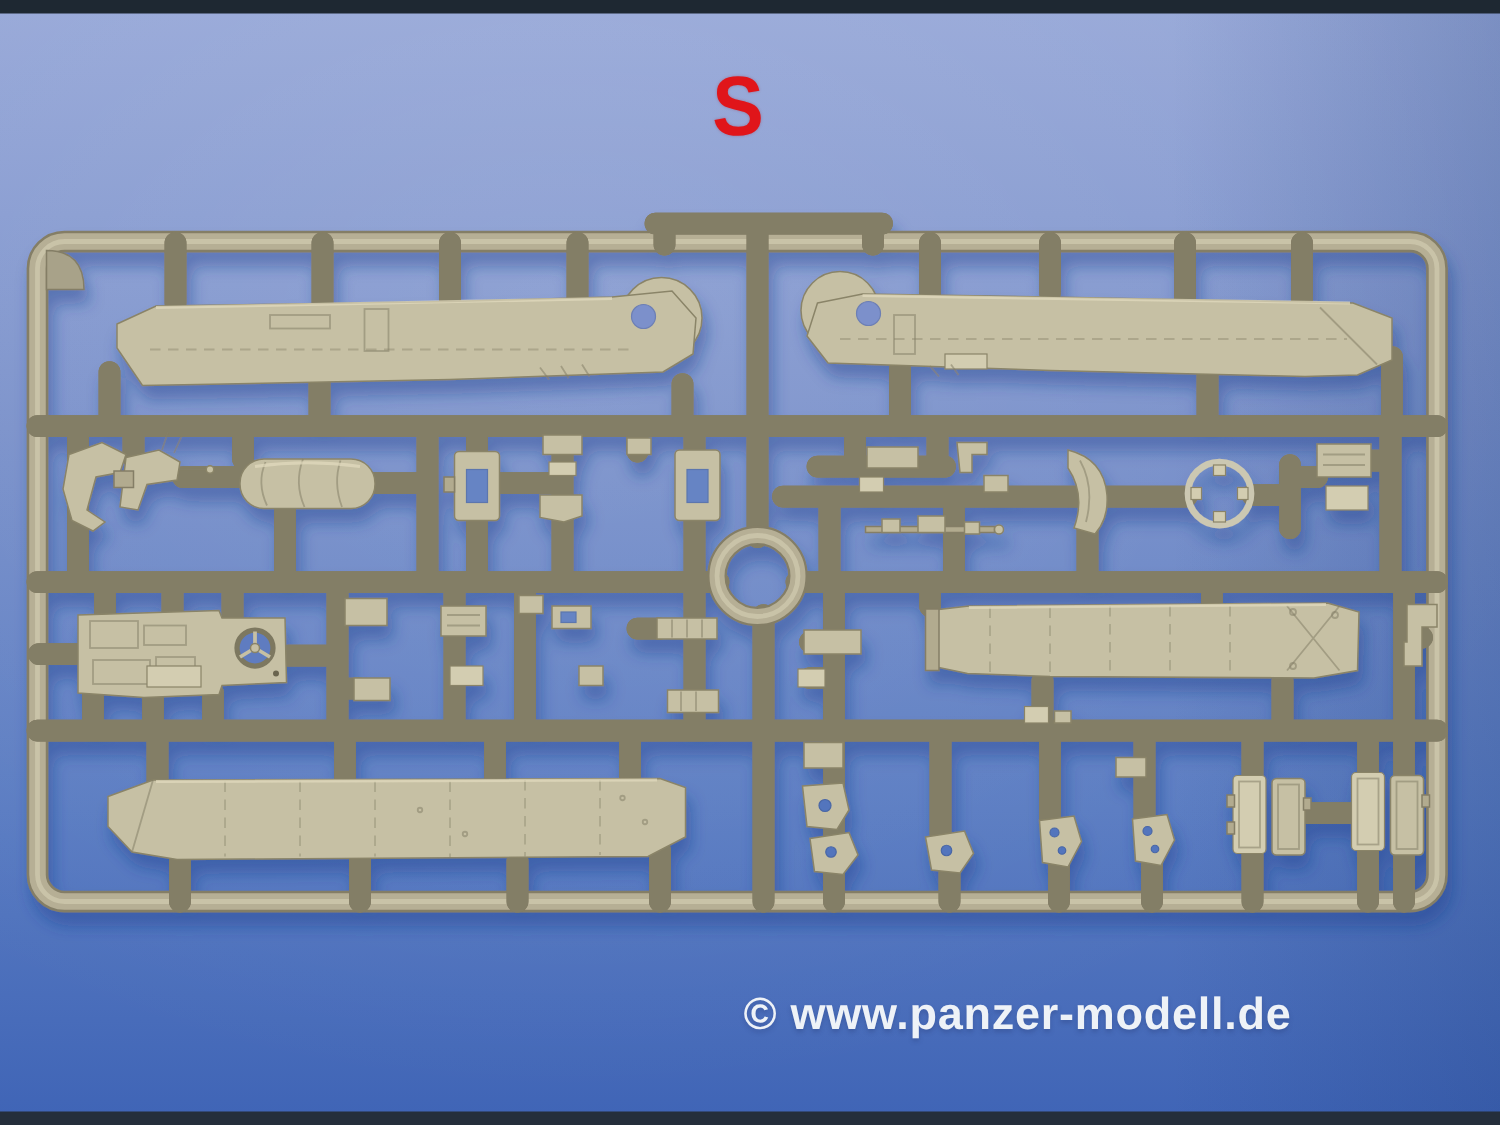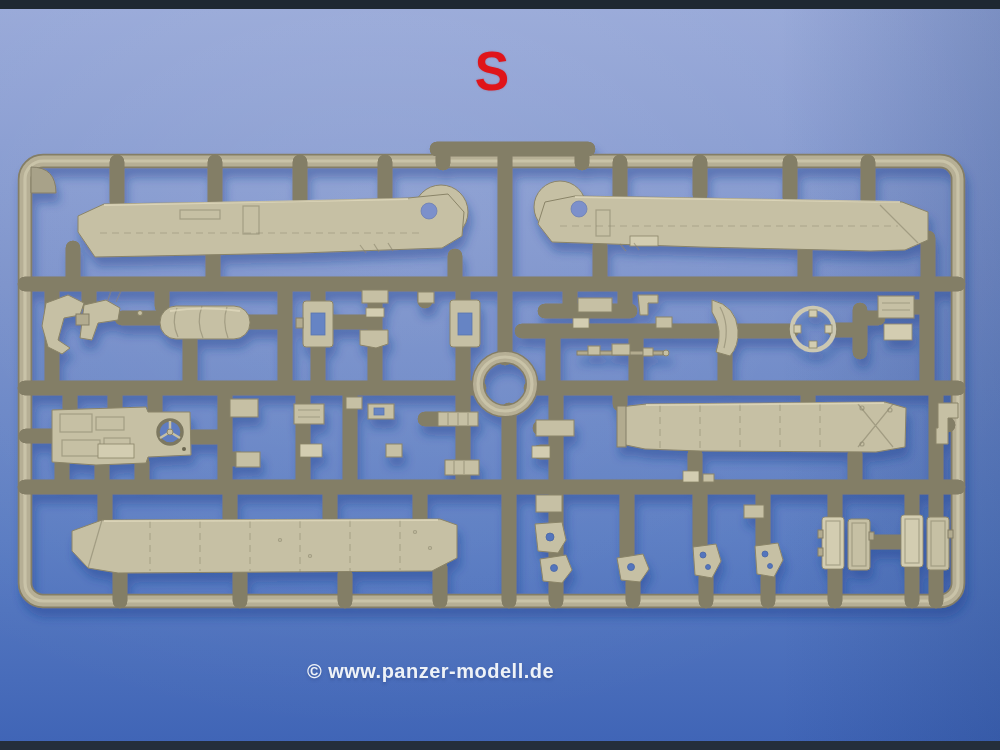--- a/index.html
+++ b/index.html
@@ -9,22 +9,22 @@
     --plastic-part:#c6c0a4; --shadow-blue:#1e3d8c;
   }
   html,body{margin:0;padding:0;background:#222;}
   .photo{position:relative;width:1000px;height:750px;overflow:hidden;
          font-family:"Liberation Sans", sans-serif;}
   .photo svg{position:absolute;left:0;top:0;}
   .label-s{position:absolute;left:462px;top:38px;width:60px;text-align:center;
            font-size:56px;font-weight:bold;color:var(--label-red);
            transform:scaleX(.92);letter-spacing:0;
            text-shadow:0 0 2px rgba(160,20,30,.35);}
-  .watermark{position:absolute;left:0;top:660px;width:861px;text-align:center;
-             font-size:20px;font-weight:bold;color:var(--watermark-white);
+  .watermark{position:absolute;left:0;top:660px;width:861px;text-align:right;
+             font-size:30px;font-weight:bold;color:var(--watermark-white);
              letter-spacing:.5px;text-shadow:0 2px 3px rgba(40,60,120,.35);}
   
   .runner-dark{stroke:var(--plastic-dark);stroke-width:14.5;fill:none;
                stroke-linecap:round;stroke-linejoin:round;}
   .runner{stroke:var(--plastic-main);stroke-width:11;fill:none;
           stroke-linecap:round;stroke-linejoin:round;}
   .runner-hi{stroke:var(--plastic-light);stroke-width:3.2;fill:none;opacity:.55;
              stroke-linecap:round;stroke-linejoin:round;}
   .part{fill:var(--plastic-part);stroke:#8a8468;stroke-width:1;}
   .part-dark{fill:#b2ab8f;stroke:#847e66;stroke-width:1;}

